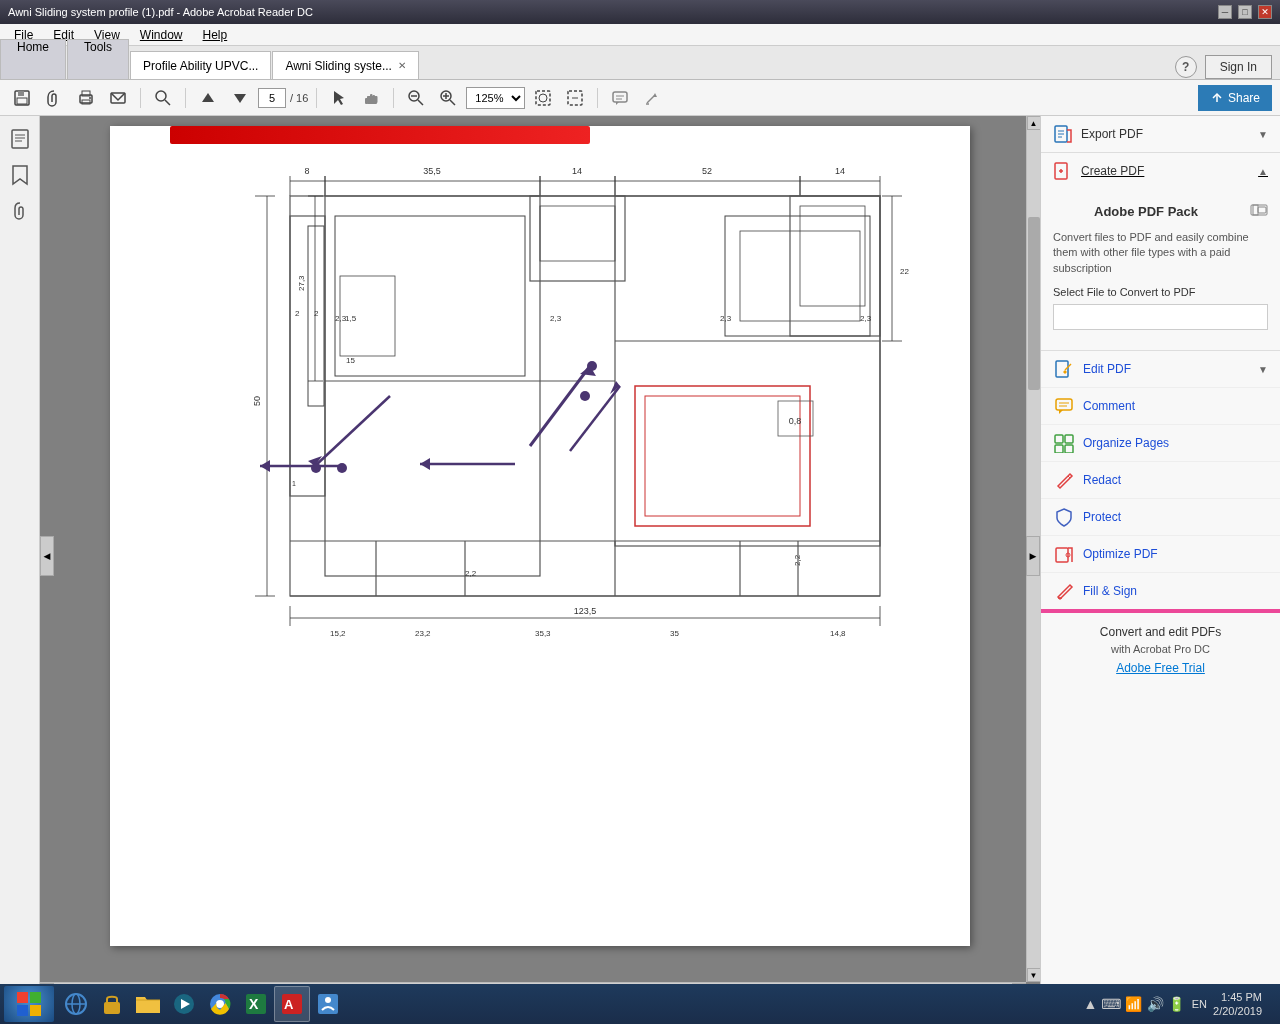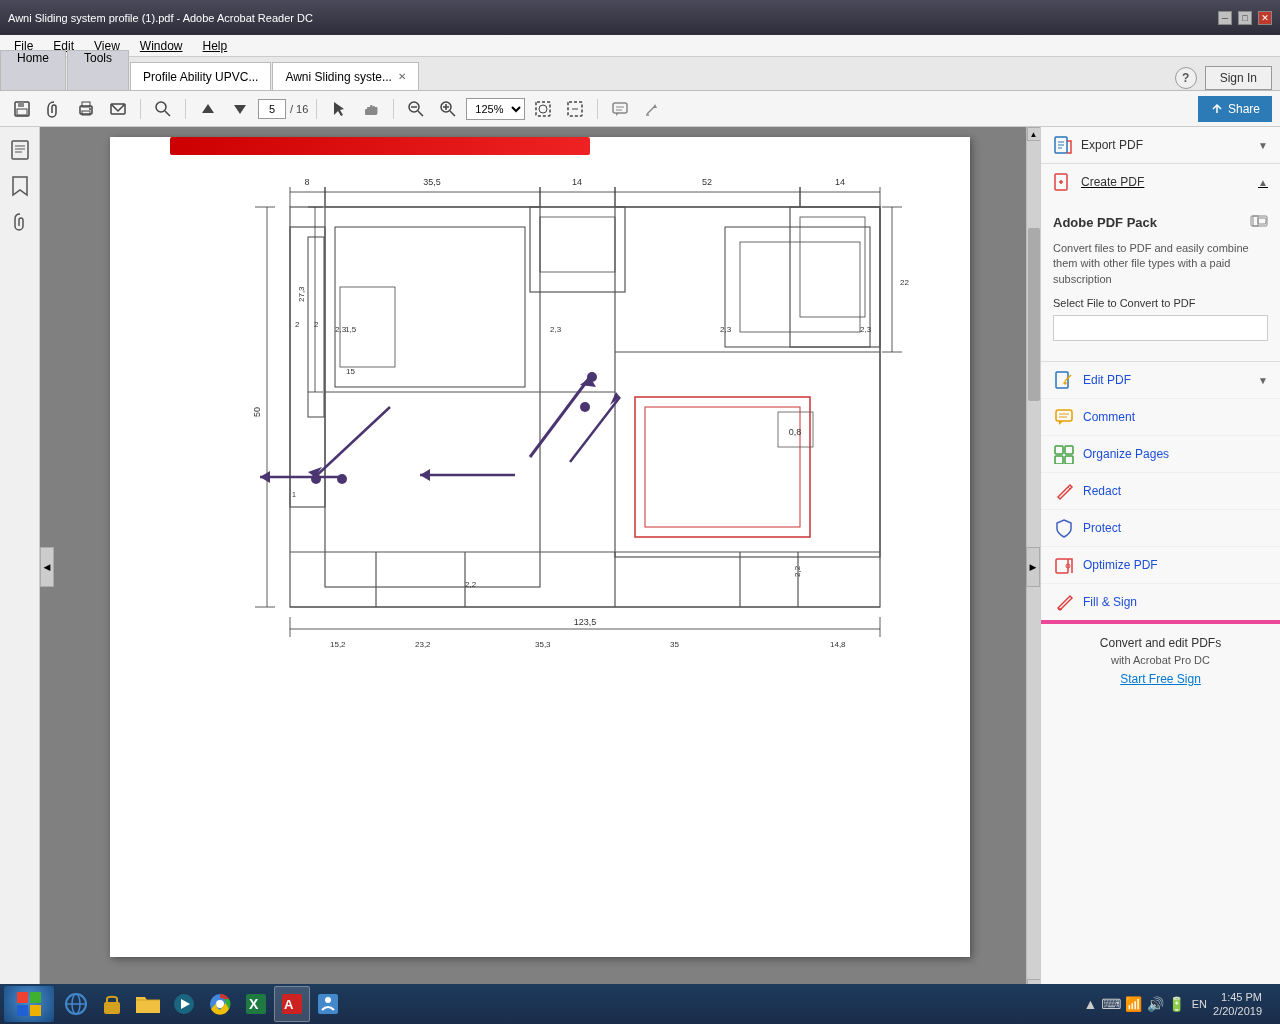--- a/index.html
+++ b/index.html
@@ -1,20 +1,20 @@
 <!DOCTYPE html>
 <html><head>
   <meta charset="utf-8">
   <style>
     * { margin: 0; padding: 0; box-sizing: border-box; }
     body { width: 1280px; height: 1024px; overflow: hidden; font-family: 'Segoe UI', Arial, sans-serif; font-size: 12px; background: #f0f0f0; }
 
     
     #title-bar {
-      height: 35px;
+      height: 24px;
       background: linear-gradient(to bottom, #4a4a5a, #2d2d3a);
       display: flex; align-items: center; justify-content: space-between;
       padding: 0 8px;
       color: white;
       font-size: 11px;
     }
     #title-bar-controls { display: flex; gap: 6px; }
     .title-btn { width: 14px; height: 14px; border: 1px solid #888; background: #c0c0c0; cursor: pointer; display: flex; align-items: center; justify-content: center; font-size: 9px; color: #333; }
     .title-btn.close { background: #c0392b; color: white; }
 
@@ -198,21 +198,21 @@
       gap: 8px;
     }
     .panel-row-icon { width: 20px; height: 20px; display: flex; align-items: center; justify-content: center; font-size: 14px; }
     .panel-row-label { flex: 1; font-size: 12px; color: #333; }
     .panel-row-chevron { font-size: 10px; color: #666; }
 
     .pdf-pack-section {
       padding: 12px;
       background: #f8f8f8;
     }
-    .pdf-pack-header { display: flex; align-items: center; justify-content: space-between; margin-bottom: 8px; }
+    .pdf-pack-header { display: flex; align-items: center; justify-content: space-between; margin-bottom: 8px; margin-left: 41px; }
     .pdf-pack-title { font-size: 13px; font-weight: bold; color: #333; }
     .pdf-pack-desc { font-size: 11px; color: #555; line-height: 1.4; margin-bottom: 10px; }
     .select-file-label { font-size: 11px; color: #333; margin-bottom: 6px; }
     .select-file-input {
       width: 100%; height: 26px; border: 1px solid #ccc;
       background: white; margin-bottom: 8px;
     }
     .select-file-btn {
       width: 100%; height: 32px;
       background: linear-gradient(to bottom, #4a9fe0, #2874b8);
@@ -759,21 +759,21 @@
             <path d="M4 16 L8 12 L16 4 L18 6 L10 14 L6 18 Z" fill="none" stroke="#e04040" stroke-width="1.5"></path>
             <line x1="4" y1="17" x2="8" y2="17" stroke="#e04040" stroke-width="1.5"></line>
           </svg>
       </div>
       <span class="panel-tool-label">Fill &amp; Sign</span>
     </div>
 
     <div class="convert-section">
       <div class="convert-title">Convert and edit PDFs</div>
       <div class="convert-subtitle">with Acrobat Pro DC</div>
-      <a class="free-trial-link">Start Free Sign</a>
+      <a class="free-trial-link">Adobe Free Trial</a>
     </div>
   </div>
 </div>
 
 <div id="status-bar">
   <span>7.91 x 11.30 in</span>
   <div style="width:1px; height:16px; background:#ccc;"></div>
 
   <div style="display:flex; align-items:center; gap:4px; margin-left:4px;">
     <div style="width:8px; height:8px; border:1px solid #999; cursor:pointer;">◀</div>

